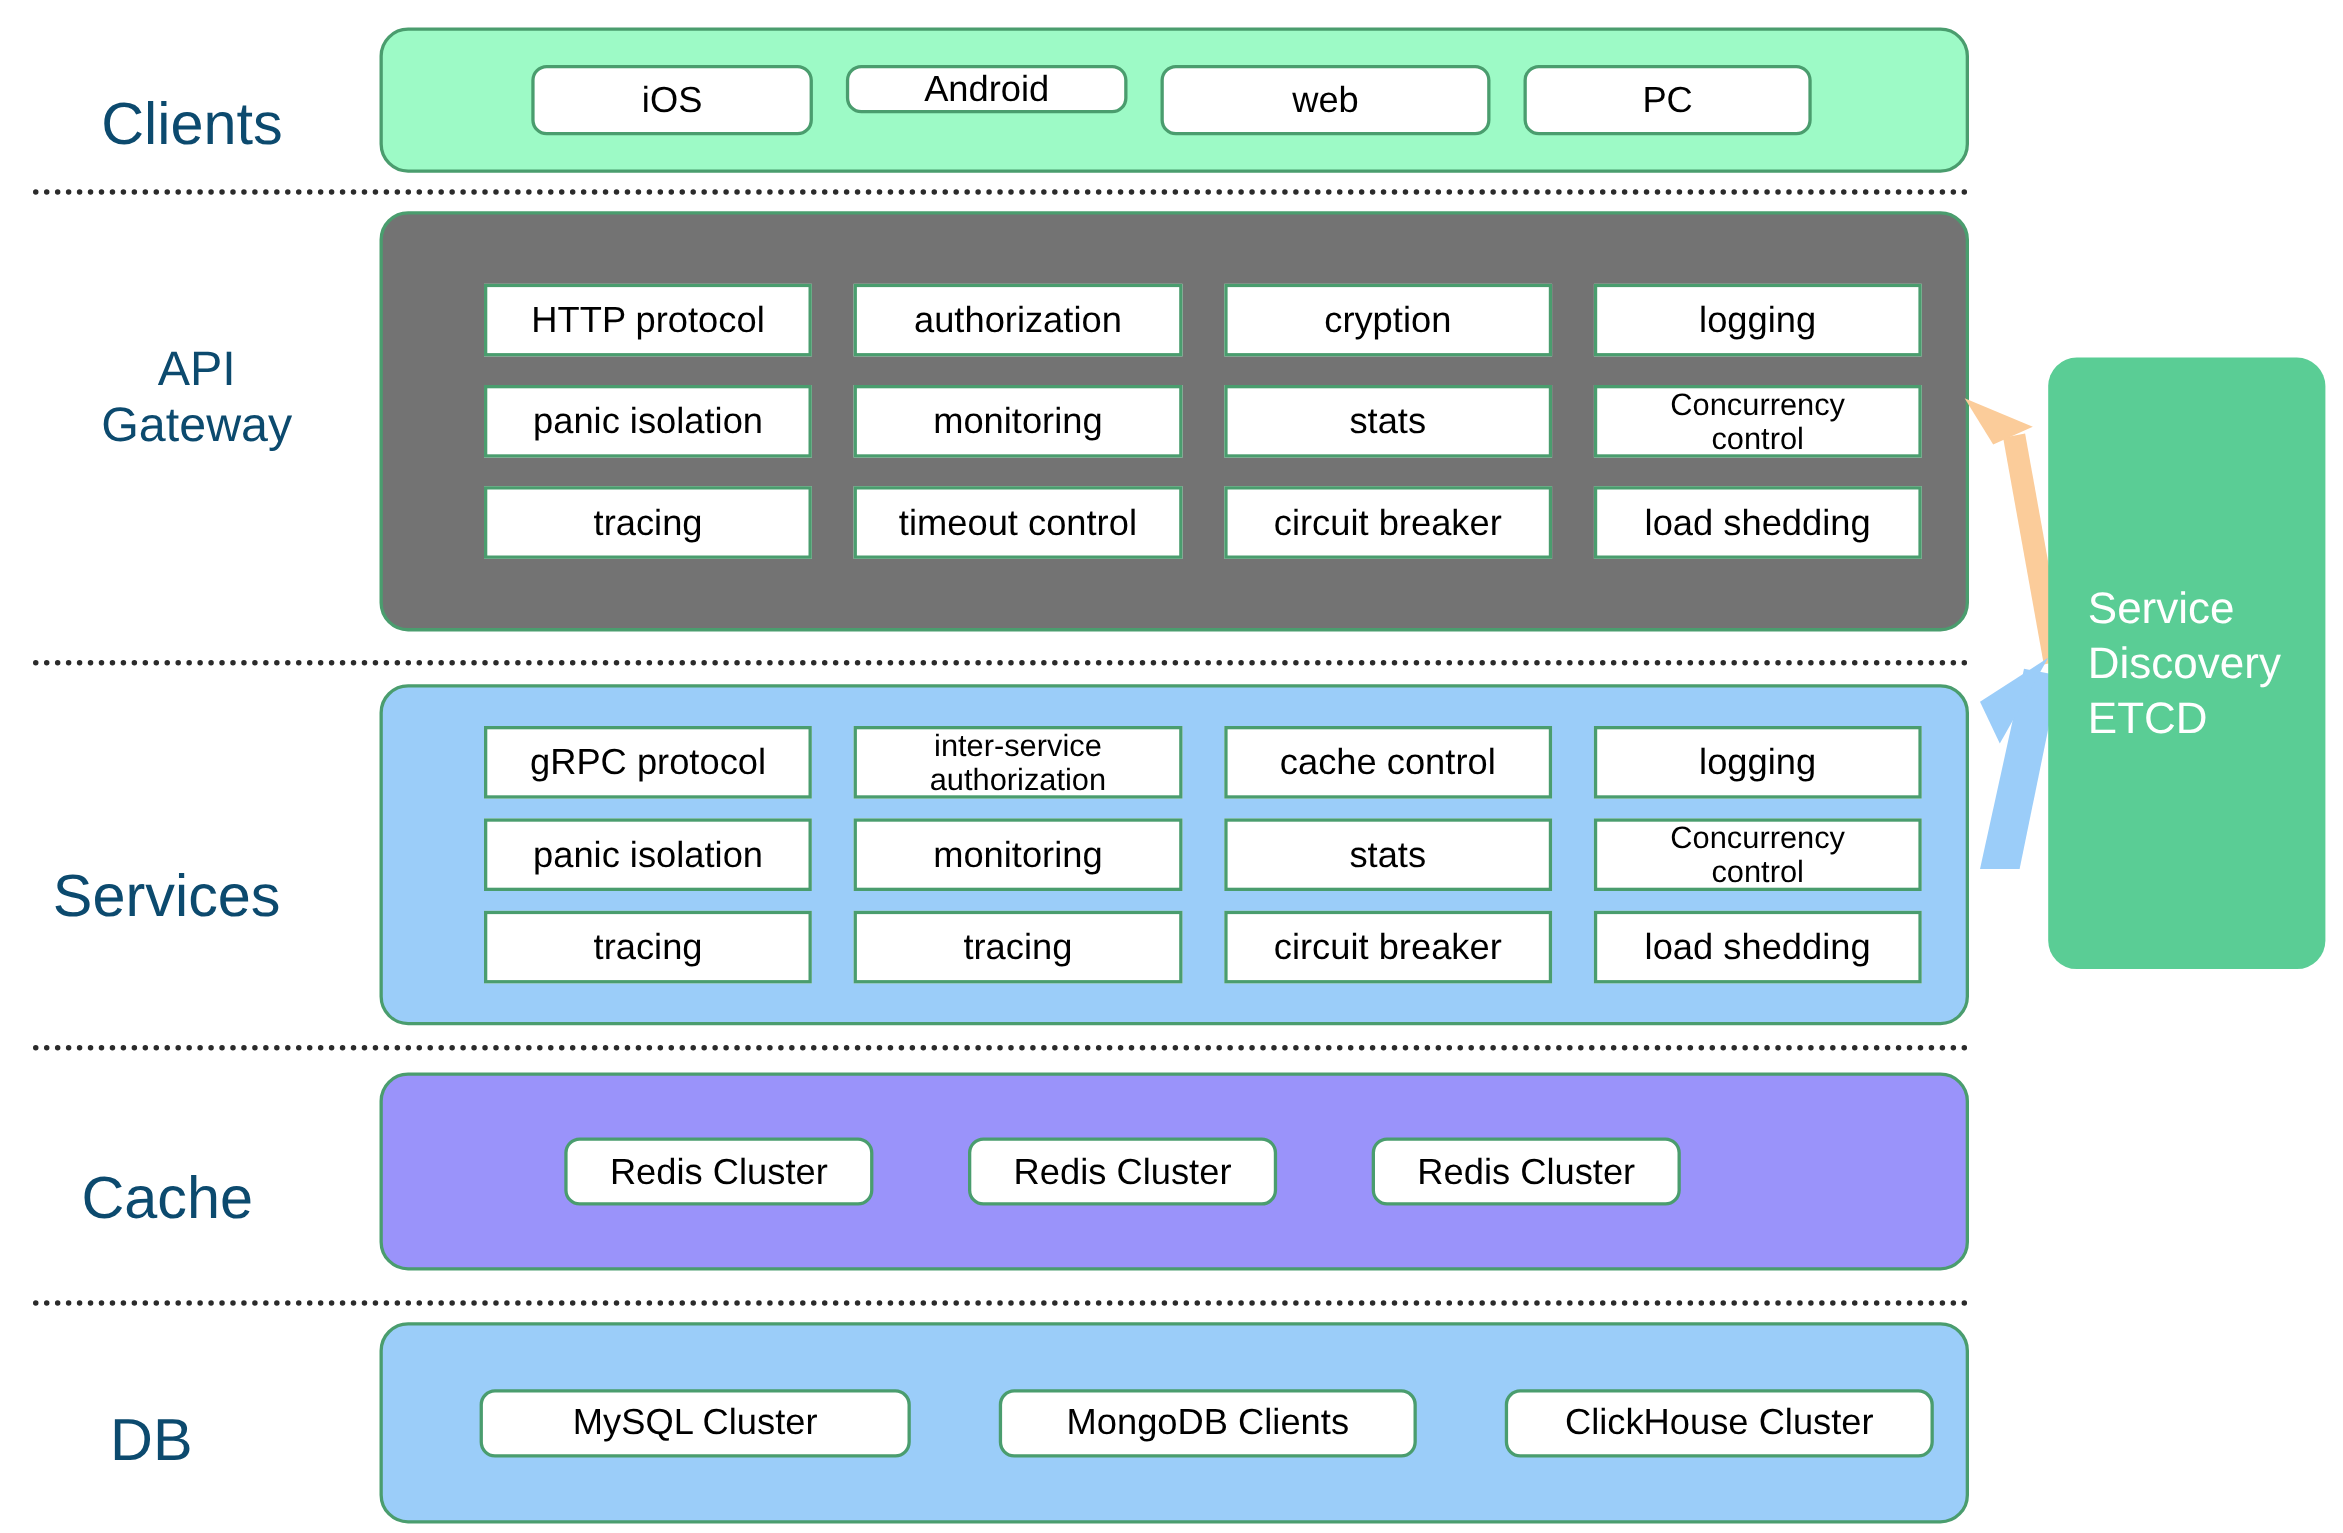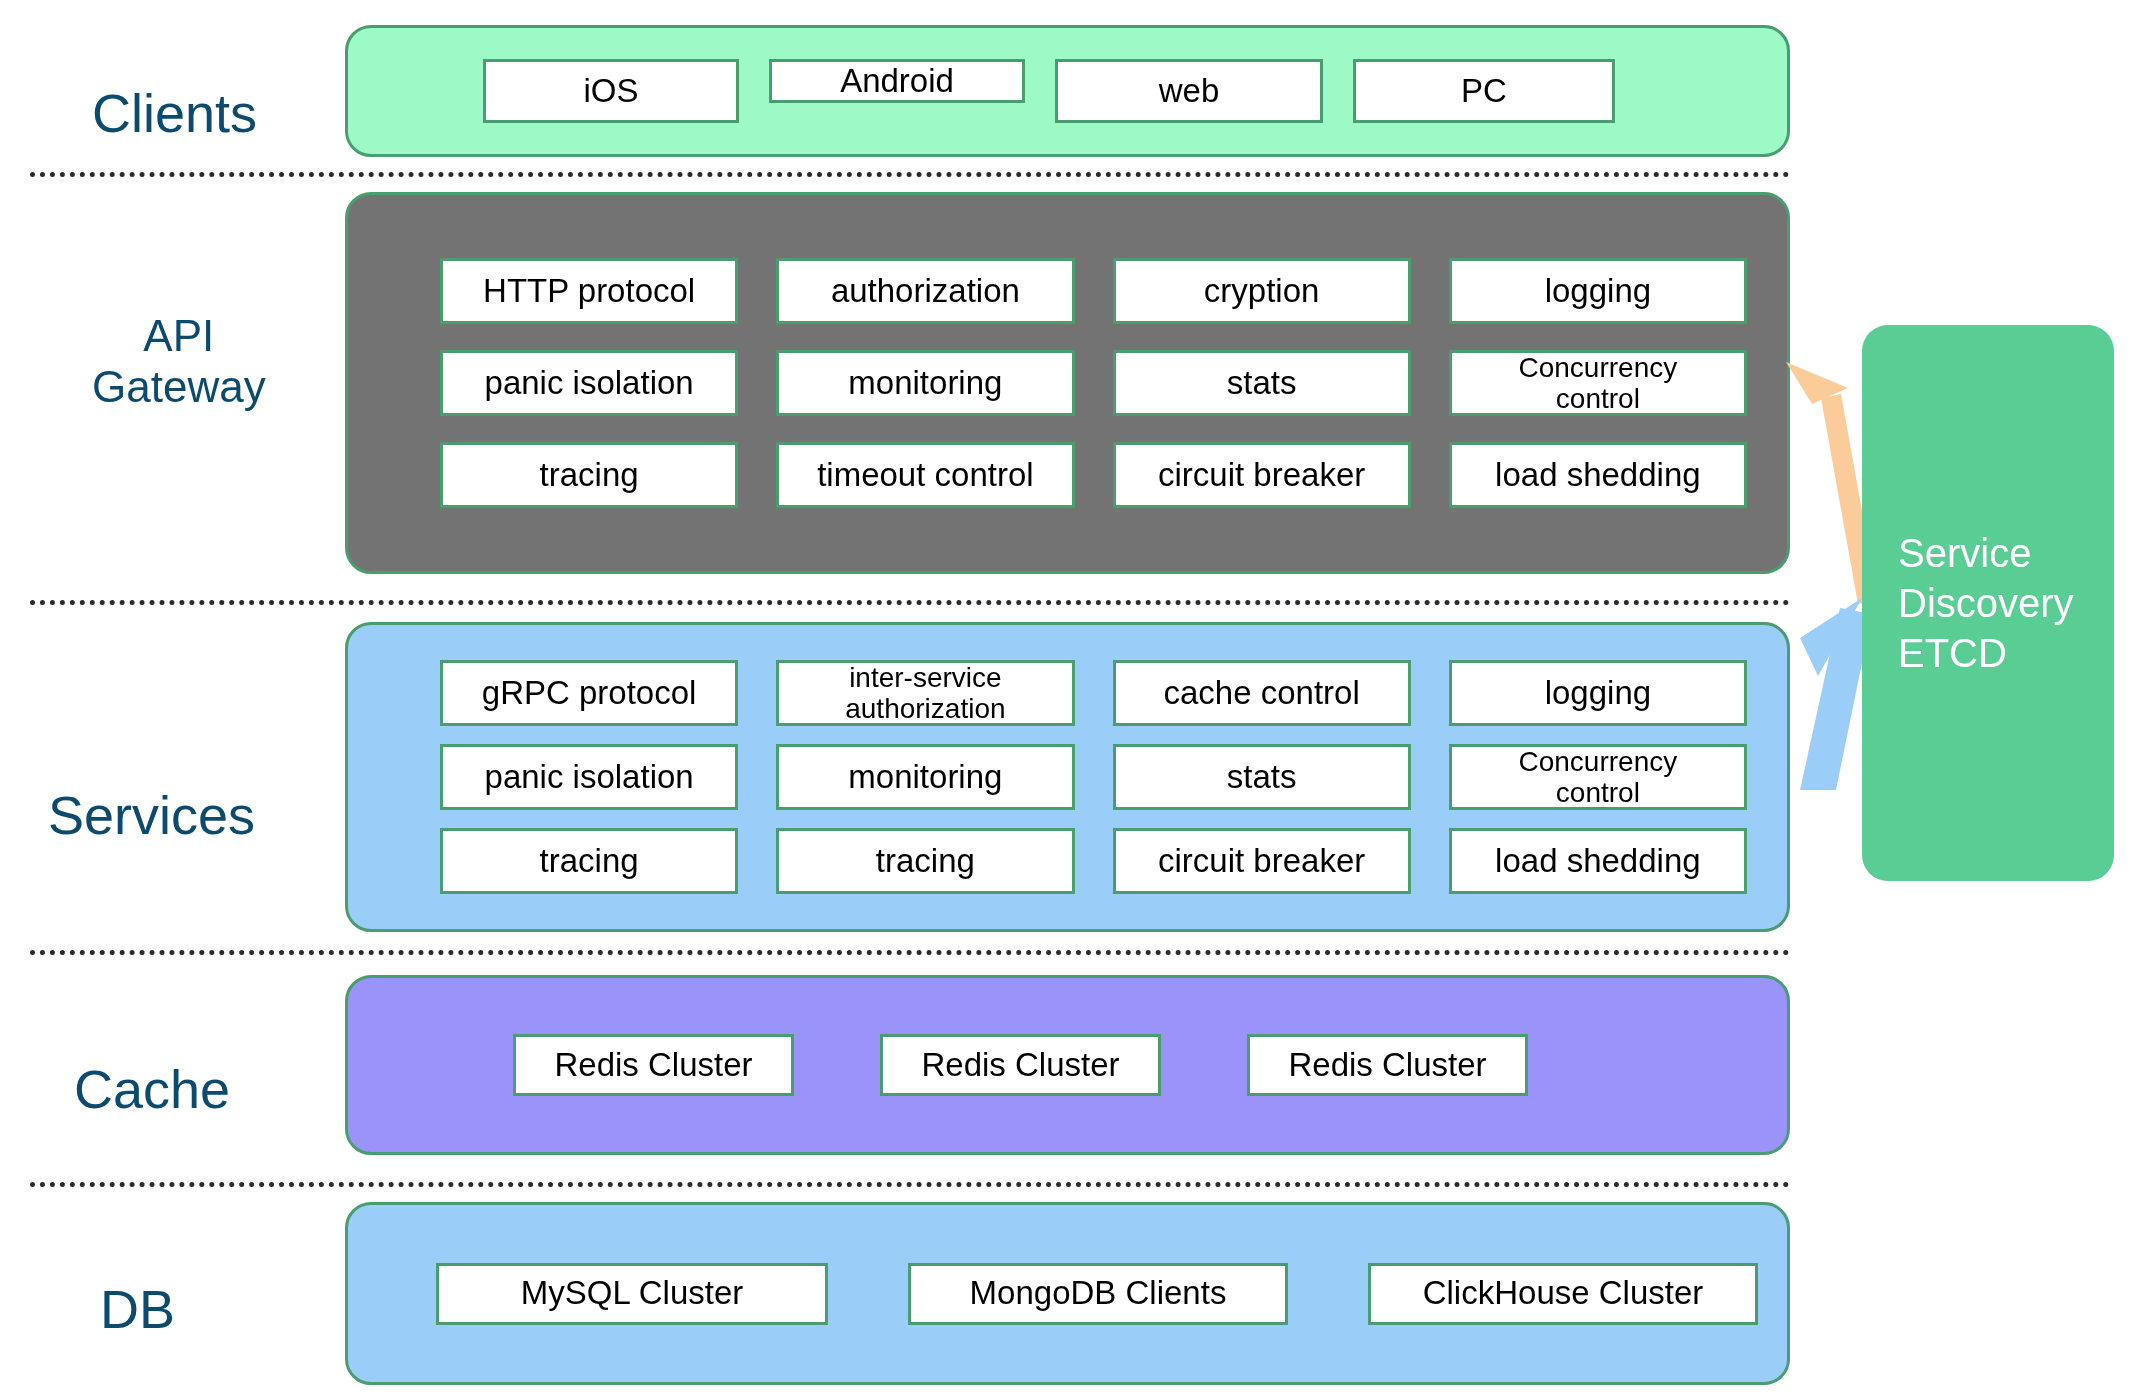--- a/index.html
+++ b/index.html
@@ -64,21 +64,21 @@
     font-size: 33px;
     line-height: 1.12;
     height: 66px;
     white-space: pre-line;
     padding: 0 6px;
   }
   .cell.two-line { font-size: 28px; }
 
   
   .band.simple .band-row { gap: 0; justify-content: flex-start; }
-  .band.simple .cell { flex: 0 0 auto; }
+  .band.simple .cell { flex: 0 0 auto; border-radius: 14px; }
 
   
   .divider {
     position: absolute;
     height: 0;
     border-top: 5px dotted #2b2b2b;
     left: 30px;
   }
 
   
@@ -123,21 +123,21 @@
 
   <div class="row-label" style="left:74px; top:1058px; font-size:54px;">Cache</div>
 
   <div class="row-label" style="left:100px; top:1278px; font-size:54px;">DB</div>
 
   <div class="band simple" style="left:345px; top:25px; width:1445px; height:132px; background:#9dfac6;">
     <div class="band-rows" style="padding:0 0 0 135px;">
       <div class="band-row" style="gap:30px;">
         <div class="cell" style="width:256px; height:64px;">iOS</div>
         <div class="cell" style="width:256px; height:44px;">Android</div>
-        <div class="cell" style="width:268px; height:64px;">web</div>
+        <div class="cell" style="width:300px; height:64px;">web</div>
         <div class="cell" style="width:262px; height:64px;">PC</div>
       </div>
     </div>
   </div>
 
   <div class="band" style="left:345px; top:192px; width:1445px; height:382px; background:#737373;">
     <div class="band-rows" style="gap:26px; padding:0 40px 0 92px;">
       <div class="band-row">
         <div class="cell">HTTP protocol</div>
         <div class="cell">authorization</div>

